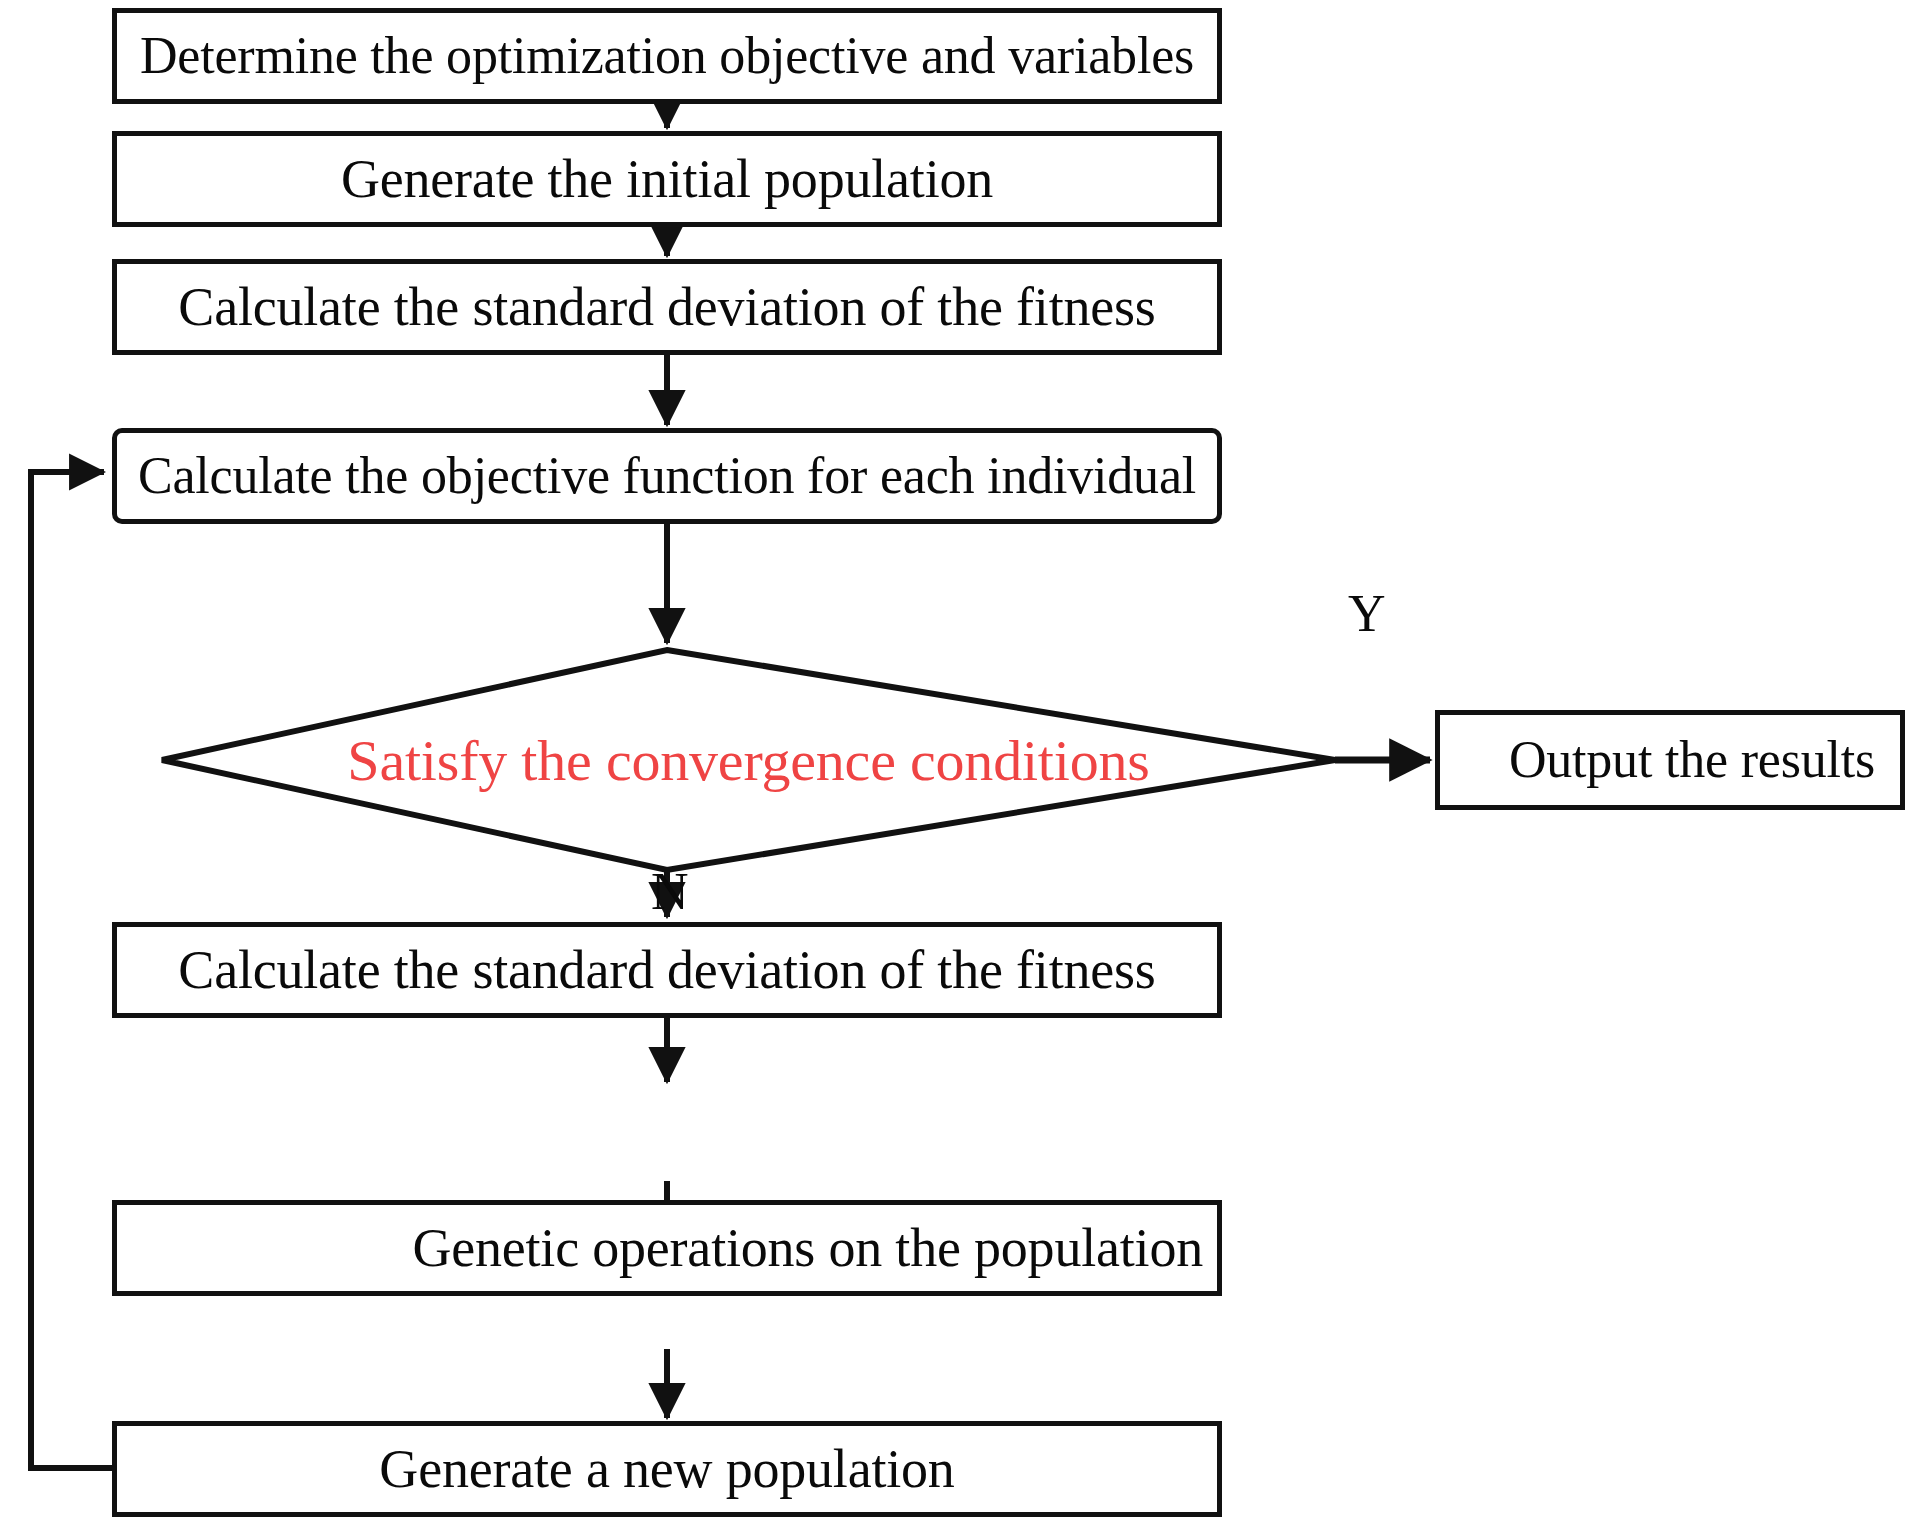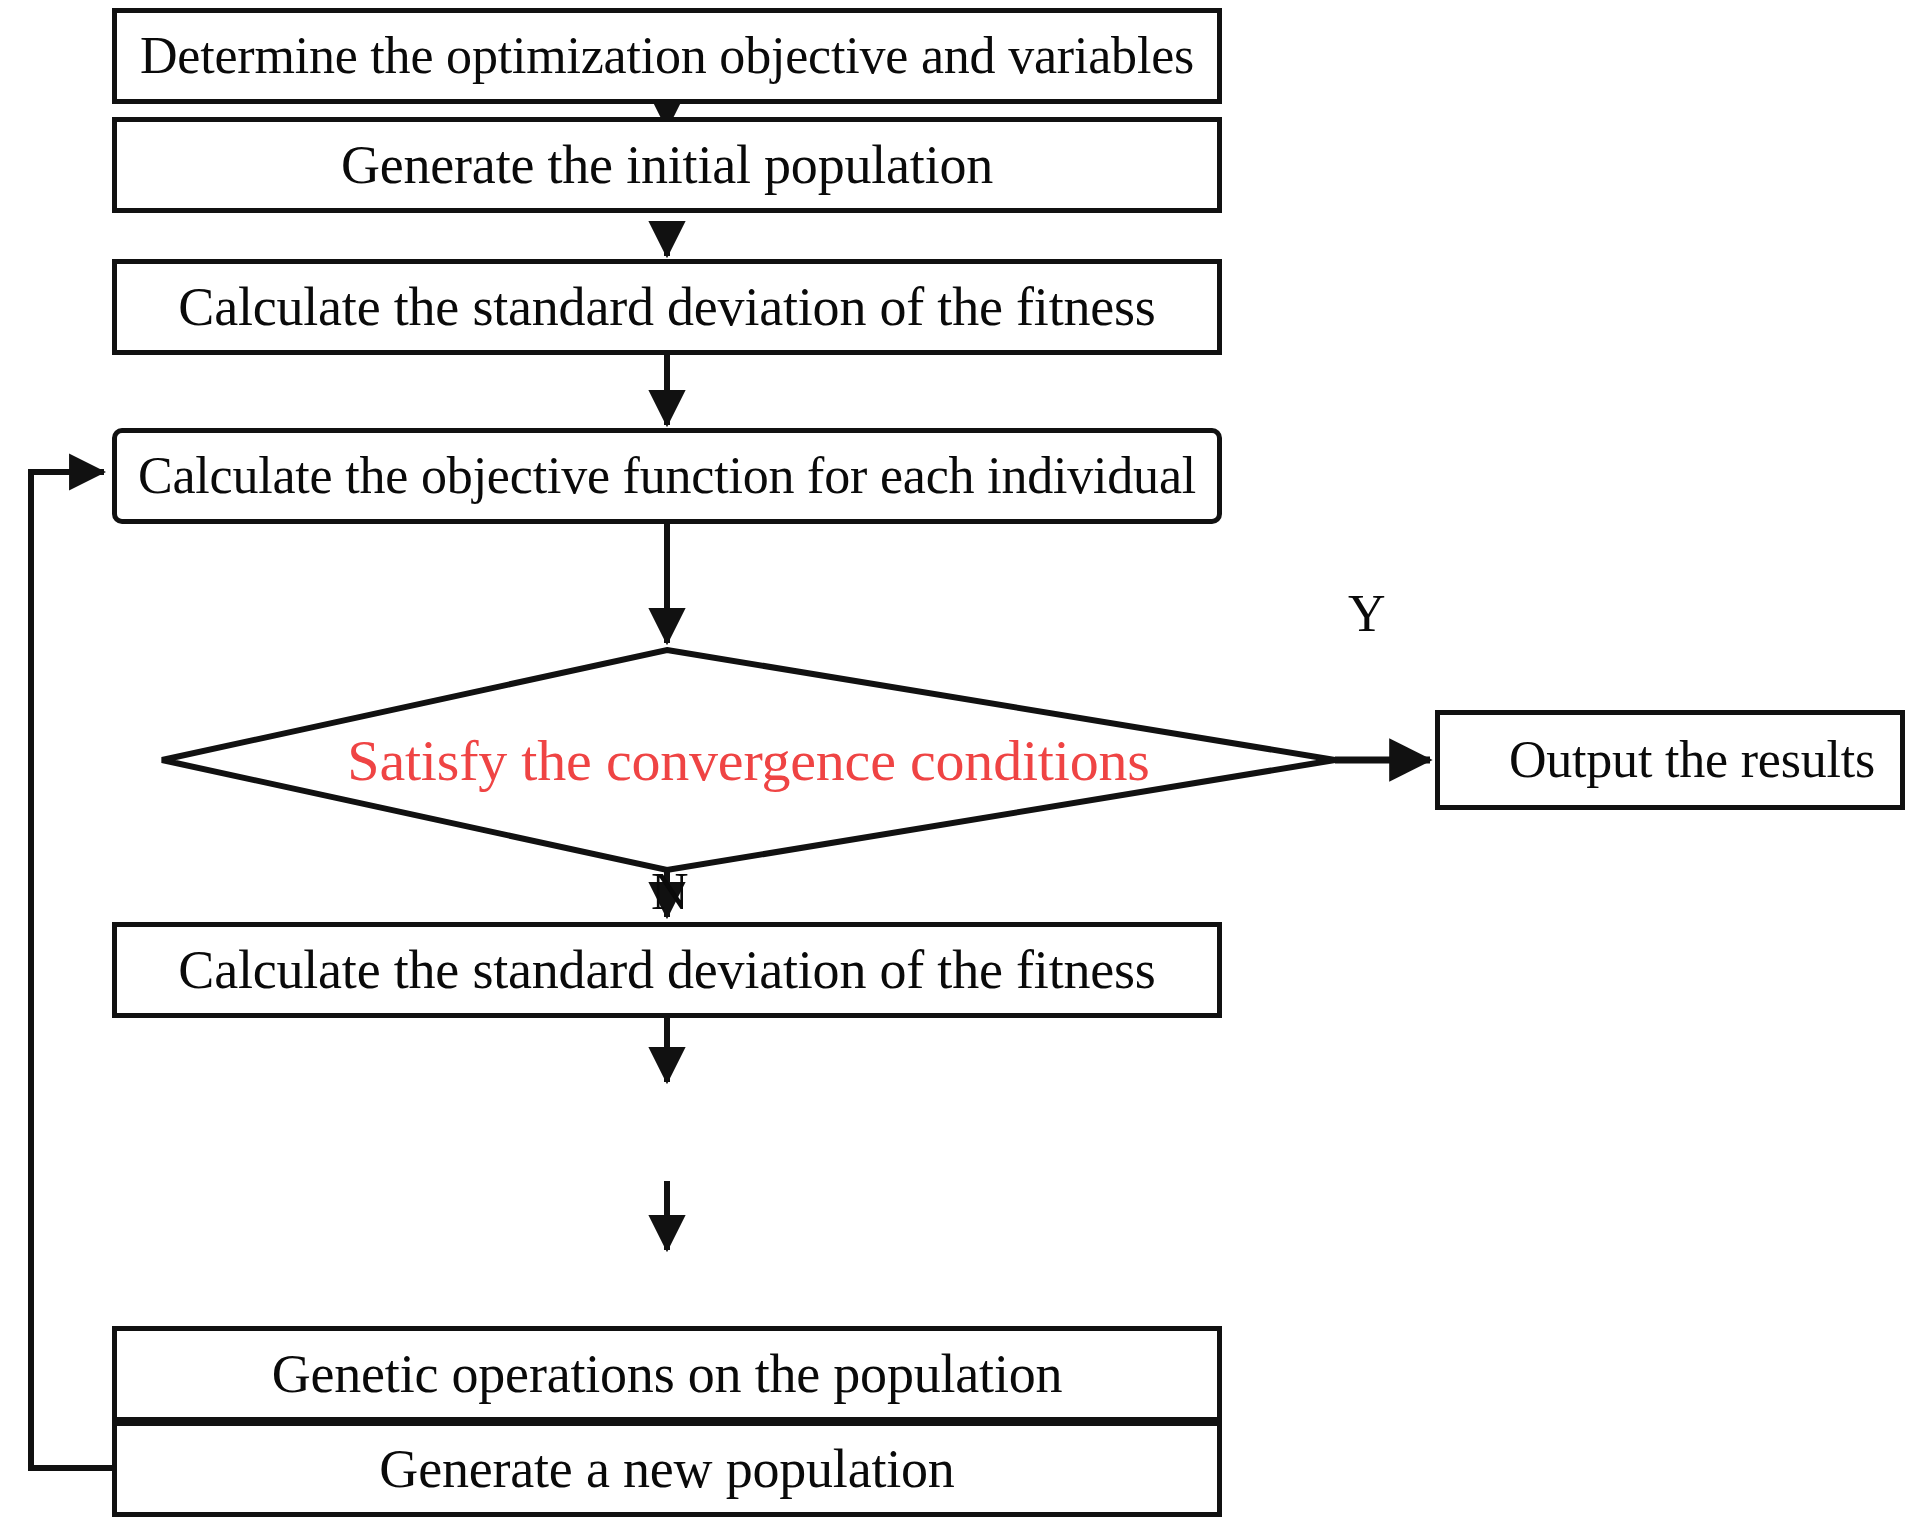--- a/index.html
+++ b/index.html
@@ -107,21 +107,21 @@
 
     <line x1="667" y1="1349" x2="667" y2="1418" stroke="#111111" stroke-width="6" marker-end="url(#arrowhead)"></line>
 
     <path d="M 112 1468 L 31 1468 L 31 472 L 104 472" fill="none" stroke="#111111" stroke-width="6" marker-end="url(#arrowhead)"></path>
   </svg>
 
   <div class="node-box process-box" style="top: 8px; font-size: 52px;">
     <span class="node-text">Determine the optimization objective and variables</span>
   </div>
 
-  <div class="node-box process-box" style="top:117px;">
+  <div class="node-box process-box" style="top:131px;">
     <span class="node-text">Generate the initial population</span>
   </div>
 
   <div class="node-box process-box" style="top:259px;">
     <span class="node-text">Calculate the standard deviation of the fitness</span>
   </div>
 
   <div class="node-box process-box" style="top: 428px; font-size: 52px; border-radius: 10px;">
     <span class="node-text">Calculate the objective function for each individual</span>
   </div>
@@ -136,21 +136,21 @@
 
   <div class="node-box terminal-box" style="left:1435px; top:710px; width:470px; height:100px;">
     <span class="node-text">Output the results</span>
   </div>
 
   <div class="node-box process-box" style="top:922px;">
     <span class="node-text">Calculate the standard deviation of the fitness</span>
   </div>
 
 
-  <div class="node-box process-box" style="top:1326px;">
+  <div class="node-box process-box" style="top:1200px;justify-content:flex-end;">
     <span class="node-text">Genetic operations on the population</span>
   </div>
 
   <div class="node-box process-box" style="top:1421px;">
     <span class="node-text">Generate a new population</span>
   </div>
 
 </div>
 
 </body></html>

